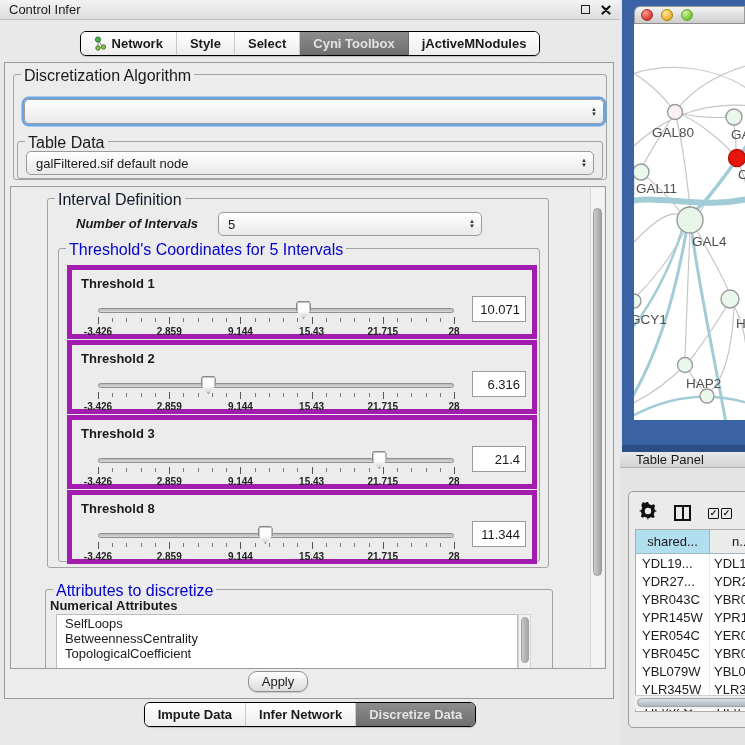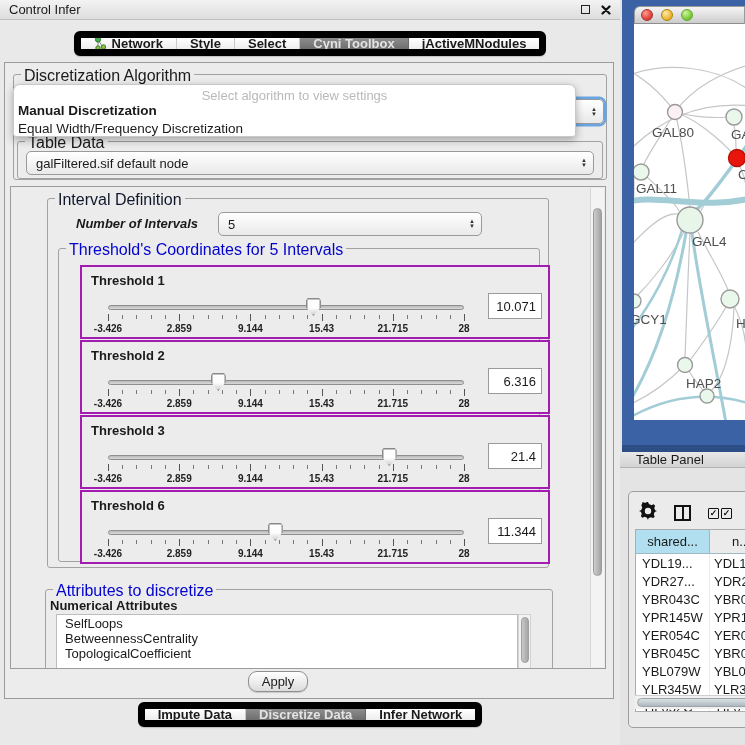--- a/index.html
+++ b/index.html
@@ -11,21 +11,21 @@
   
   .control-panel { position:absolute; left:0; top:0; width:620px; height:745px; background:#e9e9e9; }
   .cp-titlebar { position:absolute; left:0; top:0; width:620px; height:20px;
     background:linear-gradient(#f3f3f3,#dddddd); border-bottom:1px solid #bfbfbf;
     display:flex; align-items:center; padding:0 9px; font-size:13px; }
   .cp-titlebar .sp { flex:1; }
   .float-icon { width:9px; height:9px; border:1.5px solid #222; margin-right:11px; background:transparent; }
   .close-icon svg { display:block; }
 
   .tabrow { position:absolute; top:31px; left:0; width:620px; display:flex; justify-content:center; }
-  .tabset { display:flex; border:7px solid #000000; border-radius:6px; overflow:hidden;
+  .tabset { display:flex; border:1px solid #000000; border-radius:6px; overflow:hidden;
     height:25px; box-shadow:0 1px 1px rgba(0,0,0,.18); background:#fff; }
   .tab { display:flex; align-items:center; gap:5px; padding:0 13px; font-size:13px; font-weight:bold;
     background:linear-gradient(#ffffff,#ededed); border-right:1px solid #c9c9c9; white-space:nowrap; }
   .tab:last-child { border-right:none; }
   .tab.selected { background:linear-gradient(#8d8d8d,#6e6e6e); color:#e3e3e3; border-right-color:#6a6a6a; }
 
   .outer-box { position:absolute; left:4px; top:62px; width:610px; height:637px;
     border:1px solid #9a9a9a; background:#ececec; }
 
   .group { position:absolute; border:1px solid #a2a2a2; border-radius:3px; }
@@ -55,21 +55,21 @@
   .vscroll { position:absolute; right:1px; top:1px; bottom:1px; width:14px; background:#f3f3f3;
     border-left:1px solid #d6d6d6; }
   .vscroll .vthumb { position:absolute; left:2px; width:9px; border-radius:5px;
     background:linear-gradient(90deg,#cdcdcd,#a3a3a3); border:1px solid #9b9b9b; }
   .list-vthumb { position:absolute; left:2px; width:8px; border-radius:4px;
     background:linear-gradient(90deg,#c8c8c8,#a5a5a5); border:1px solid #a0a0a0; }
 
   .bold-label { font-weight:bold; font-size:13px; position:absolute; white-space:nowrap; }
 
   
-  .thr { position:absolute; left:21px; width:470px; height:74px; border:2px solid #a21caf;
+  .thr { position:absolute; left:8px; width:470px; height:74px; border:5px solid #a21caf;
     background:#ececec; }
   .thr-label { position:absolute; left:9px; top:6px; font-size:13px; font-weight:bold; }
   .slider-zone { position:absolute; left:22px; top:30px; width:368px; height:40px; }
   .track { position:absolute; left:4px; top:8px; width:356px; height:5px; border-radius:3px;
     background:linear-gradient(#b9b9b9,#d9d9d9); border:1px solid #8e8e8e; }
   .thumb-rail { position:absolute; left:4px; top:0; width:356px; height:0; }
   .thumb { position:absolute; top:1px; width:15px; height:18px;
     clip-path:polygon(12% 0%,88% 0%,100% 14%,100% 52%,50% 100%,0% 52%,0% 14%);
     background:linear-gradient(#fdfdfd 55%,#c9c9c9); box-shadow:inset 0 0 0 1.5px #8a8a8a; }
   .ticks { position:absolute; left:4px; top:16px; width:356px; height:9px; }
@@ -189,27 +189,20 @@
 
     <div class="group" style="left:12px; top:78px; width:586px; height:38px;">
       <span class="group-label">Table Data</span>
       <div class="combo" style="left:8px; top:9px; width:568px; height:24px;">
         <span>galFiltered.sif default node</span>
         <span class="stepper">▲<br>▼</span>
       </div>
     </div>
   </div>
 
-  <div class="dd-popup">
-    <div class="dd-placeholder">Select algorithm to view settings</div>
-    <div id="dd-options">
-        <div class="dd-opt bold">Manual Discretization</div>
-        <div class="dd-opt">Equal Width/Frequency Discretization</div>
-      </div>
-  </div>
 
   <div class="scroll-panel">
 
     <div class="group" style="left:36px; top:11px; width:502px; height:370px;">
       <span class="group-label glabel-green">Interval Definition</span>
 
       <span class="bold-label" style="left:28px; top:17px;font-style:italic;">Number of Intervals</span>
       <div class="combo" style="left:170px; top:13px; width:264px; height:24px;">
         <span>5</span>
         <span class="stepper">▲<br>▼</span>
@@ -353,21 +346,21 @@
                   <span style="left: 100%;">28</span>
                 </div>
       <div class="thumb-rail">
                   <div class="thumb" style="left: calc(78.9983% - 7.5px);"></div>
                 </div>
     </div>
     <div class="valbox">21.4</div>
   </div>
 
   <div class="thr" style="top: 241px;">
-    <div class="thr-label">Threshold 6</div>
+    <div class="thr-label">Threshold 8</div>
     <div class="slider-zone">
       <div class="track"></div>
       <div class="ticks">
                   <i class="tall" style="left: 0%;"></i>
                   <i style="left: 4%;"></i>
                   <i style="left: 8%;"></i>
                   <i style="left: 12%;"></i>
                   <i style="left: 16%;"></i>
                   <i class="tall" style="left: 20%;"></i>
                   <i style="left: 24%;"></i>
@@ -429,25 +422,25 @@
     </div>
   </div>
 
   <div class="apply-btn">Apply</div>
 
   <div class="btabrow">
     <div class="tabset" id="bottom-tabset">
         <div class="tab">
           <span>Impute Data</span>
         </div>
+        <div class="tab">
+          <span>Infer Network</span>
+        </div>
         <div class="tab selected">
           <span>Discretize Data</span>
-        </div>
-        <div class="tab">
-          <span>Infer Network</span>
         </div>
       </div>
   </div>
 </div>
 
 <div class="net-frame">
   <div class="inner-shadow"></div>
   <div class="net-window">
     <div class="net-titlebar">
       <span class="light red" style="margin-left:0;"></span>

